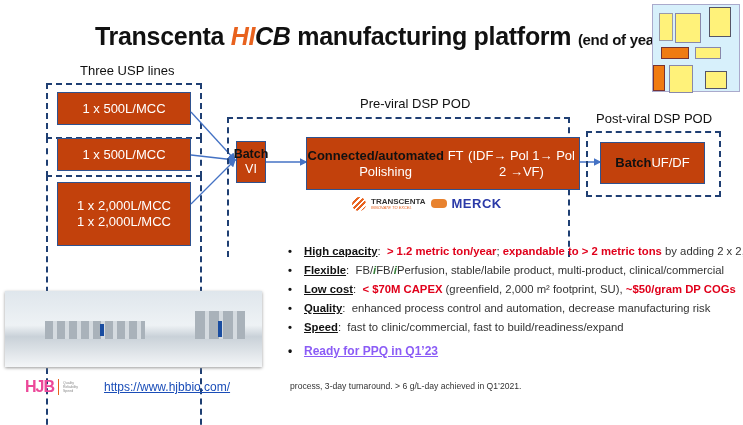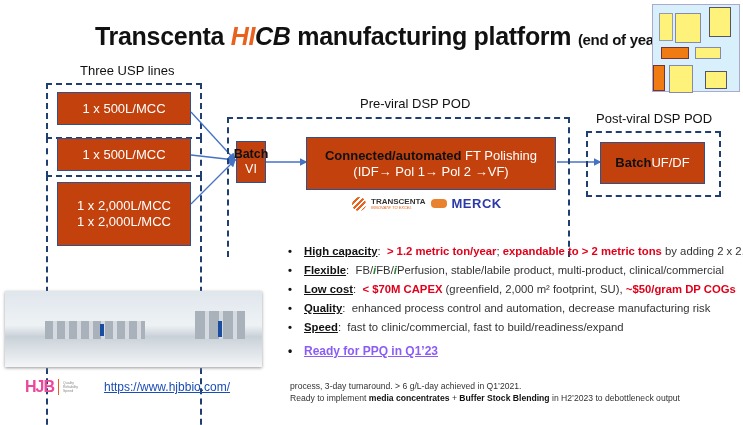--- a/index.html
+++ b/index.html
@@ -68,21 +68,21 @@
   <line x1="265" y1="162" x2="306" y2="162" stroke="#4472c4" stroke-width="1.3" marker-end="url(#ah)"></line>
   <line x1="557" y1="162" x2="600" y2="162" stroke="#4472c4" stroke-width="1.3" marker-end="url(#ah)"></line>
 </svg>
 
 <div class="abs sec-label" style="left:360px;top:96px;">Pre-viral DSP POD</div>
 <div class="abs dash" style="left:227px;top:117px;width:343px;height:140px;border-bottom:none;"></div>
 <div class="abs blue" style="left:236px;top:141px;width:30px;height:42px;font-size:12.5px;flex-direction:column;">
   <div class="blk">Batch</div>
   <div>VI</div>
 </div>
-<div class="abs blue" style="left:306px;top:137px;width:250px;height:53px;font-size:13px;flex-direction:column;">
+<div class="abs blue" style="left:306px;top:137px;width:274px;height:53px;font-size:13px;">
   <div><span class="blk">Connected/automated</span><span> FT Polishing</span></div>
   <div>(IDF→ Pol 1→ Pol 2 →VF)</div>
 </div>
 <div class="abs" style="left:352px;top:196px;display:flex;align-items:center;gap:5px;">
   <span style="display:inline-block;width:14px;height:14px;background:repeating-linear-gradient(135deg,#e8621e 0 2px,#fff 2px 4px);border-radius:50%;"></span>
   <span style="display:flex;flex-direction:column;line-height:1;">
     <span style="font-size:8px;font-weight:bold;color:#333;">TRANSCENTA</span>
     <span style="font-size:4px;color:#e8621e;font-style:italic;">INNOVATE TO EXCEL</span>
   </span>
   <span style="display:inline-block;width:16px;height:9px;background:#e8822e;border-radius:4px;"></span>
@@ -102,21 +102,20 @@
     <div class="bul" style="margin-bottom: 7px;"><span class="dot">•</span><u>Low cost</u><span style="white-space: pre;">:  </span><span class="red">&lt; $70M CAPEX</span><span> (greenfield, 2,000 m² footprint, SU), </span><span class="red">~$50/gram DP COGs</span></div>
     <div class="bul" style="margin-bottom: 7px;"><span class="dot">•</span><u>Quality</u><span style="white-space: pre;">:  </span><span>enhanced process control and automation, decrease manufacturing risk</span></div>
     <div class="bul" style="margin-bottom: 7px;"><span class="dot">•</span><u>Speed</u><span style="white-space: pre;">:  </span><span>fast to clinic/commercial, fast to build/readiness/expand</span></div>
   </div>
 <div class="abs bul" style="left:288px;top:344px;font-size:12px;">
   <span class="dot">•</span><span style="color:#8b5cf6;font-weight:bold;text-decoration:underline;">Ready for PPQ in Q1’23</span>
 </div>
 
 <div class="abs note" style="left:290px;top:381px;">
   <div>process, 3-day turnaround.  &gt; 6 g/L-day achieved in Q1’2021.</div>
-  <div><span>Ready to implement </span><b>media concentrates</b><span> + </span><b>Buffer Stock Blending</b><span> in H2’2023 to debottleneck output</span></div>
 </div>
 
 <div class="abs" style="left:5px;top:291px;width:257px;height:76px;background:linear-gradient(180deg,#dfe6ec 0%,#eef2f5 45%,#c9d1d8 60%,#f4f6f8 100%);box-shadow:0 1px 3px #999;">
   <div class="abs" style="left:40px;top:30px;width:100px;height:18px;background:repeating-linear-gradient(90deg,#a9b2ba 0 8px,#d5dbe0 8px 12px);"></div>
   <div class="abs" style="left:190px;top:20px;width:50px;height:28px;background:repeating-linear-gradient(90deg,#a9b2ba 0 10px,#d5dbe0 10px 14px);"></div>
   <div class="abs" style="left:95px;top:33px;width:4px;height:12px;background:#1a4da0;"></div>
   <div class="abs" style="left:213px;top:30px;width:4px;height:16px;background:#1a4da0;"></div>
 </div>
 
 <div class="abs" style="left:25px;top:378px;display:flex;align-items:center;gap:4px;">

